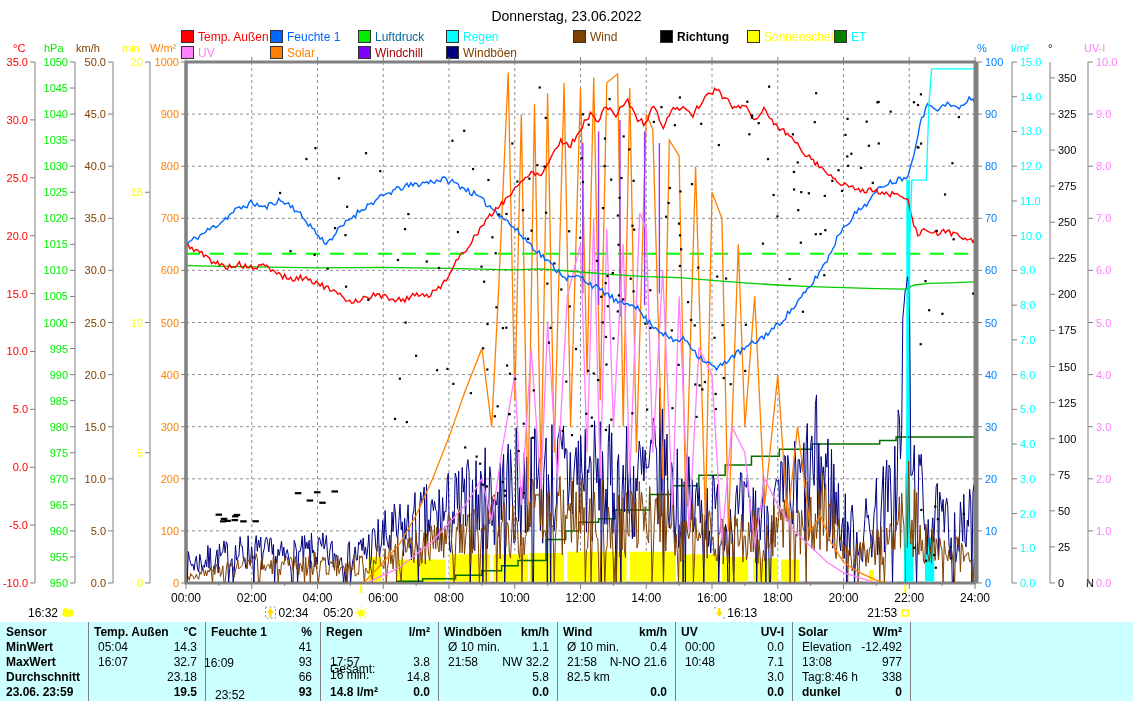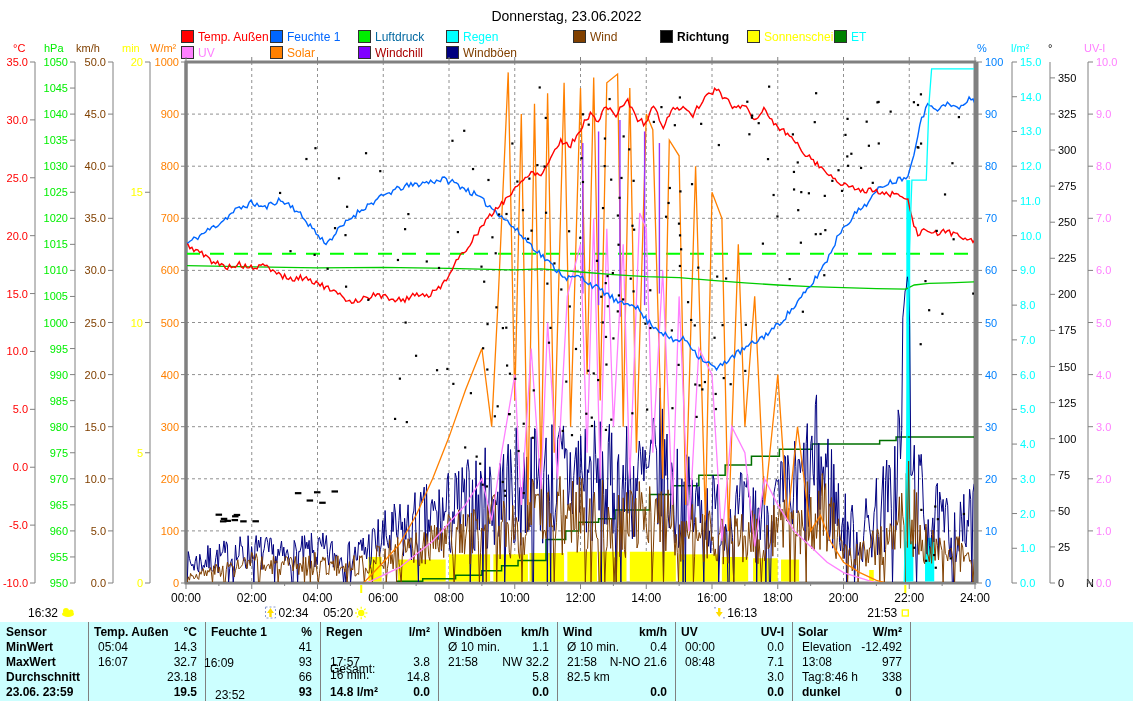--- a/index.html
+++ b/index.html
@@ -802,21 +802,21 @@
     <div class="tcell" style="top: 18px; right: 466px;">0.4</div>
     <div class="tcell" style="top: 33px; left: 567px;">21:58</div>
     <div class="tcell" style="top: 33px; right: 466px;">N-NO 21.6</div>
     <div class="tcell" style="top: 48px; left: 567px;">82.5 km</div>
     <div class="tcell" style="top: 48px; right: 466px; margin-top: 36px;">3.4</div>
     <div class="tcell bold" style="top: 63px; right: 466px;">0.0</div>
     <div class="tcell bold" style="top: 3px; left: 681px;">UV</div>
     <div class="tcell bold" style="top: 3px; right: 349px;">UV-I</div>
     <div class="tcell" style="top: 18px; left: 685px;">00:00</div>
     <div class="tcell" style="top: 18px; right: 349px;">0.0</div>
-    <div class="tcell" style="top: 33px; left: 685px;">08:48</div>
+    <div class="tcell" style="top: 33px; left: 685px;">10:48</div>
     <div class="tcell" style="top: 33px; right: 349px;">7.1</div>
     <div class="tcell" style="top: 48px; right: 349px;">3.0</div>
     <div class="tcell bold" style="top: 63px; right: 349px;">0.0</div>
     <div class="tcell bold" style="top: 3px; left: 798px;">Solar</div>
     <div class="tcell bold" style="top: 3px; right: 231px;">W/m²</div>
     <div class="tcell" style="top: 18px; left: 802px;">Elevation</div>
     <div class="tcell" style="top: 18px; right: 231px;">-12.492</div>
     <div class="tcell" style="top: 33px; left: 802px;">13:08</div>
     <div class="tcell" style="top: 33px; right: 231px;">977</div>
     <div class="tcell" style="top: 48px; left: 802px;">Tag:8:46 h</div>

